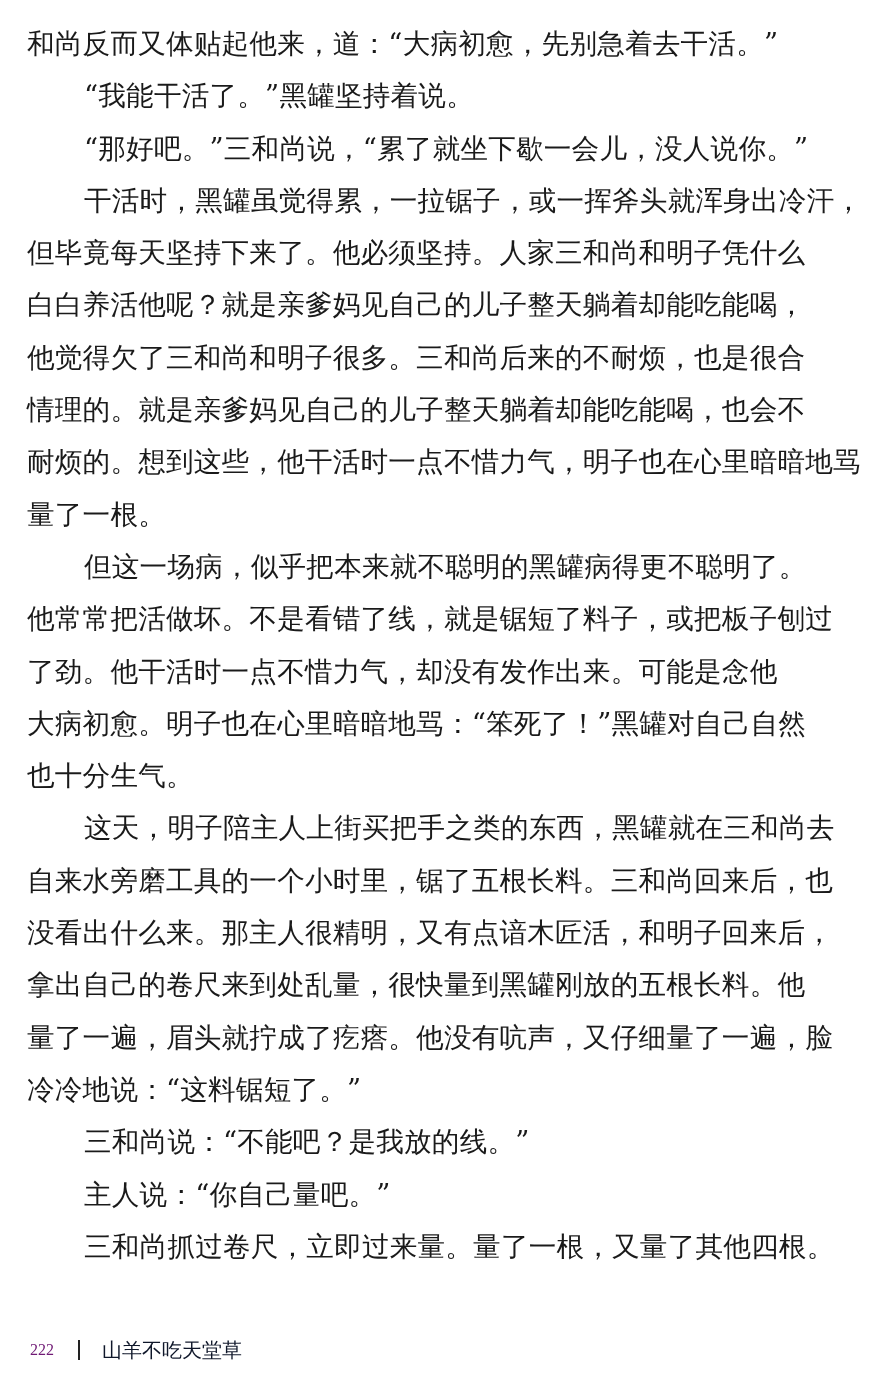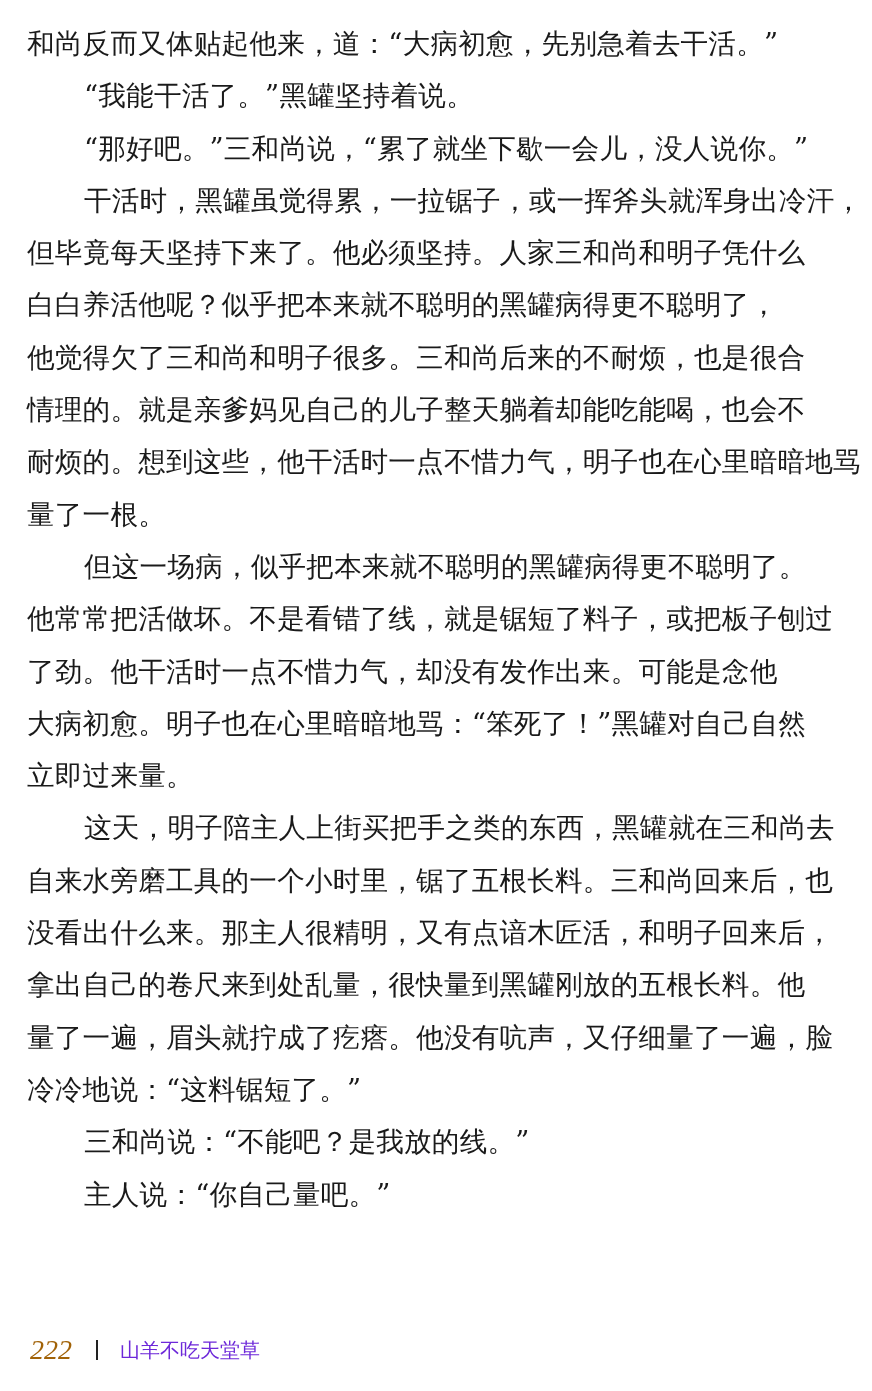--- a/index.html
+++ b/index.html
@@ -28,63 +28,63 @@
     .footer {
       position: absolute;
       left: 30px;
       top: 1332px;
       height: 36px;
       display: flex;
       align-items: center;
     }
     .page-number {
       font-family: "Liberation Serif", "DejaVu Serif", serif;
-      font-style: italic;
-      font-size: 28px;
-      color: #a16207;
+      font-size: 16px;
+      color: #701a75;
     }
     .footer-divider {
       display: inline-block;
       width: 2px;
       height: 20px;
       background: #222;
       margin: 0 22px 0 24px;
     }
     .book-title {
       font-family: "DejaVu Sans", "Liberation Sans", sans-serif;
       font-size: 20px;
-      color: #6d28d9;
+      color: #0f172a;
     }
   </style>
 </head>
 <body>
 
 <div class="page-body">
   <div class="line">和尚反而又体贴起他来，道：“大病初愈，先别急着去干活。”</div>
   <div class="line indent">“我能干活了。”黑罐坚持着说。</div>
   <div class="line indent">“那好吧。”三和尚说，“累了就坐下歇一会儿，没人说你。”</div>
   <div class="line indent">干活时，黑罐虽觉得累，一拉锯子，或一挥斧头就浑身出冷汗，</div>
   <div class="line">但毕竟每天坚持下来了。他必须坚持。人家三和尚和明子凭什么</div>
-  <div class="line">白白养活他呢？似乎把本来就不聪明的黑罐病得更不聪明了，</div>
+  <div class="line">白白养活他呢？就是亲爹妈见自己的儿子整天躺着却能吃能喝，</div>
   <div class="line">他觉得欠了三和尚和明子很多。三和尚后来的不耐烦，也是很合</div>
   <div class="line">情理的。就是亲爹妈见自己的儿子整天躺着却能吃能喝，也会不</div>
   <div class="line">耐烦的。想到这些，他干活时一点不惜力气，明子也在心里暗暗地骂</div>
   <div class="line">量了一根。</div>
   <div class="line indent">但这一场病，似乎把本来就不聪明的黑罐病得更不聪明了。</div>
   <div class="line">他常常把活做坏。不是看错了线，就是锯短了料子，或把板子刨过</div>
   <div class="line">了劲。他干活时一点不惜力气，却没有发作出来。可能是念他</div>
   <div class="line">大病初愈。明子也在心里暗暗地骂：“笨死了！”黑罐对自己自然</div>
-  <div class="line">立即过来量。</div>
+  <div class="line">也十分生气。</div>
   <div class="line indent">这天，明子陪主人上街买把手之类的东西，黑罐就在三和尚去</div>
   <div class="line">自来水旁磨工具的一个小时里，锯了五根长料。三和尚回来后，也</div>
   <div class="line">没看出什么来。那主人很精明，又有点谙木匠活，和明子回来后，</div>
   <div class="line">拿出自己的卷尺来到处乱量，很快量到黑罐刚放的五根长料。他</div>
   <div class="line">量了一遍，眉头就拧成了疙瘩。他没有吭声，又仔细量了一遍，脸</div>
   <div class="line">冷冷地说：“这料锯短了。”</div>
   <div class="line indent">三和尚说：“不能吧？是我放的线。”</div>
   <div class="line indent">主人说：“你自己量吧。”</div>
+  <div class="line indent">三和尚抓过卷尺，立即过来量。量了一根，又量了其他四根。</div>
 </div>
 
 <div class="footer">
   <span class="page-number">222</span>
   <span class="footer-divider"></span>
   <span class="book-title">山羊不吃天堂草</span>
 </div>
 
 </body></html>

